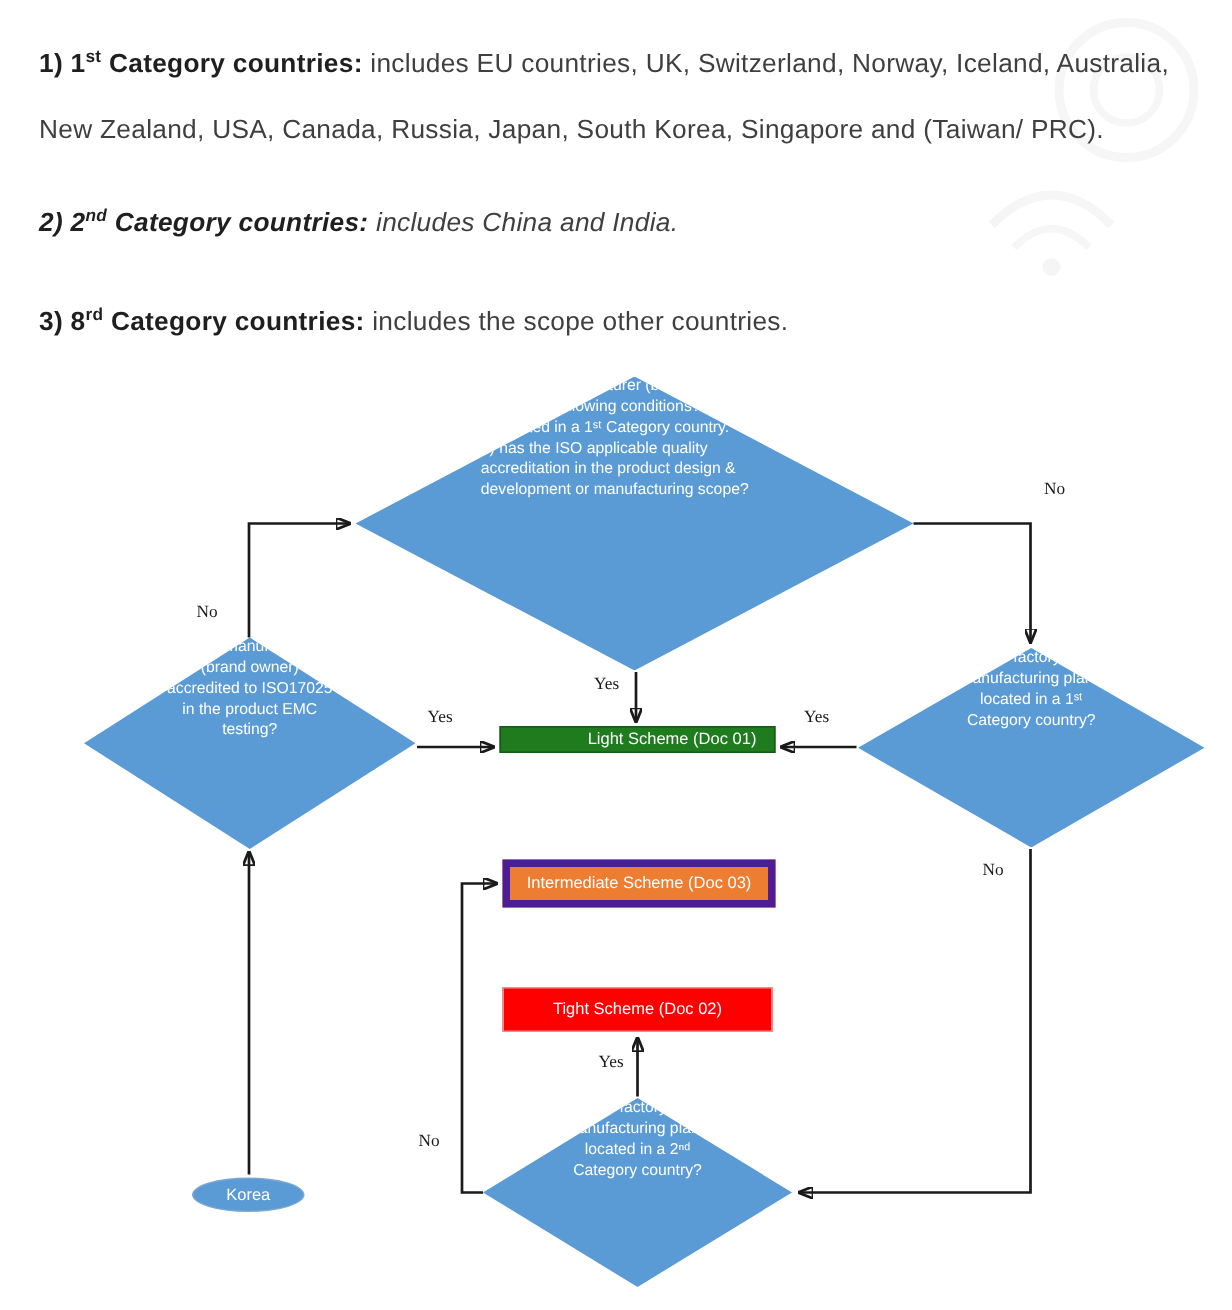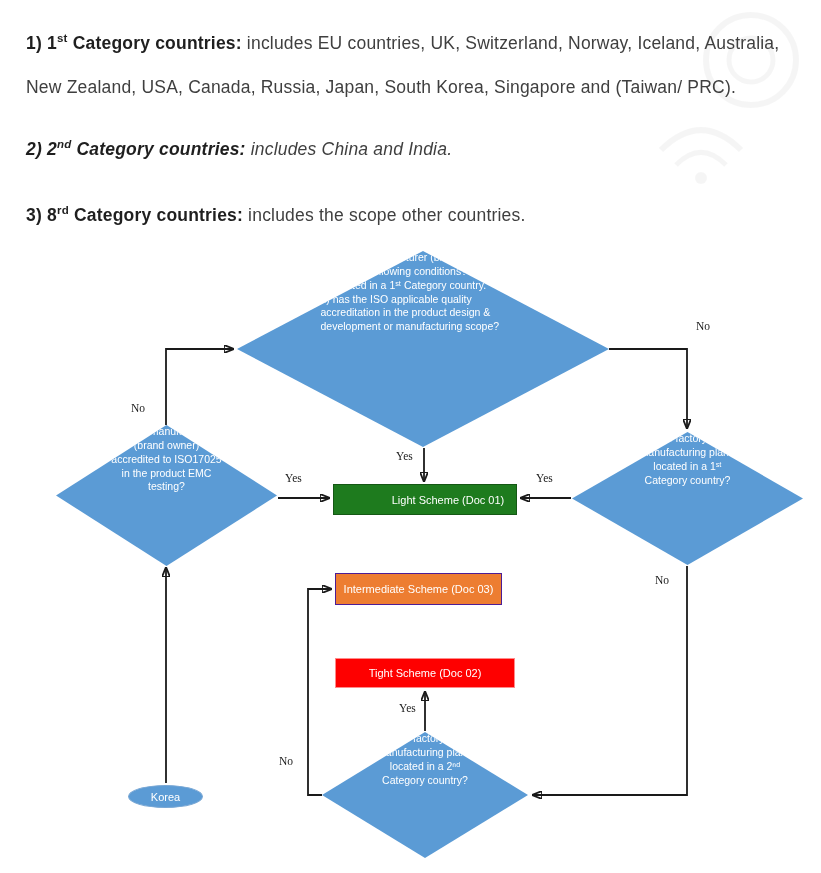--- a/index.html
+++ b/index.html
@@ -34,22 +34,22 @@
   #conditions-diamond { left:237px; top:251px; width:372px; height:196px; }
   #conditions-diamond .txt { text-align:left; width:205px; }
   #emc-diamond { left:56px;  top:425px; width:221px; height:141px; }
   #factory1-diamond { left:572px; top:432px; width:231px; height:133px; }
   #factory2-diamond { left:322px; top:732px; width:206px; height:126px; }
 
   .process {
     position:absolute; display:flex; align-items:center; justify-content:center;
     color:#ffffff; font-size:11px; box-sizing:border-box;
   }
-  #light-box        { left:333px; top:484px; width:184px; height:31px; background:#1E7B1E; border:1px solid #155815;padding-left:46px; }
-  #intermediate-box { left:335px; top:573px; width:167px; height:32px; background:#ED7D31; border:1px solid #4c1d95; }
+  #light-box        { left:333px; top:484px; width:184px; height:18px; background:#1E7B1E; border:1px solid #155815;padding-left:46px; }
+  #intermediate-box { left:335px; top:573px; width:182px; height:32px; background:#ED7D31; border:5px solid #4c1d95; }
   #tight-box        { left:335px; top:658px; width:180px; height:30px; background:#FE0000; border:1px solid #FF8A8A;align-items:center; }
 
   .terminator {
     position:absolute; background:#5B9BD5; border:1px solid #79A7D4;
     border-radius:50%; display:flex; align-items:center; justify-content:center;
     color:#ffffff; font-size:11px; box-sizing:border-box;
   }
   #start-oval { left:128px; top:785px; width:75px; height:23px; }
 
   

